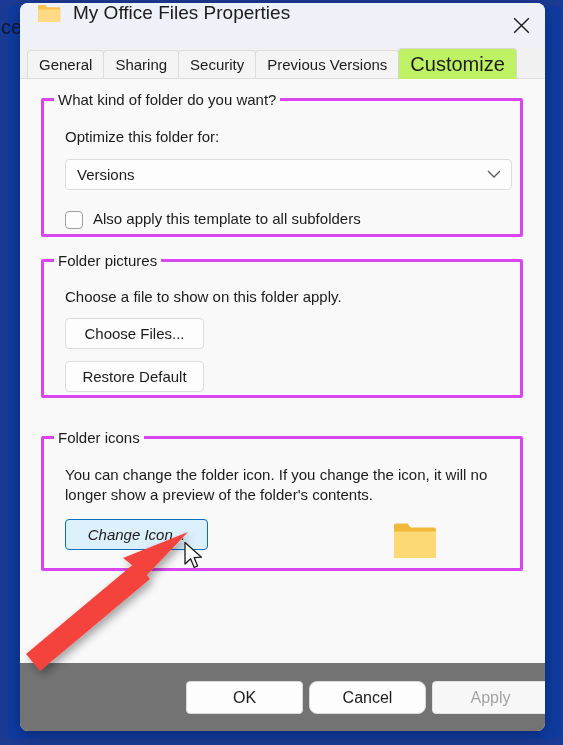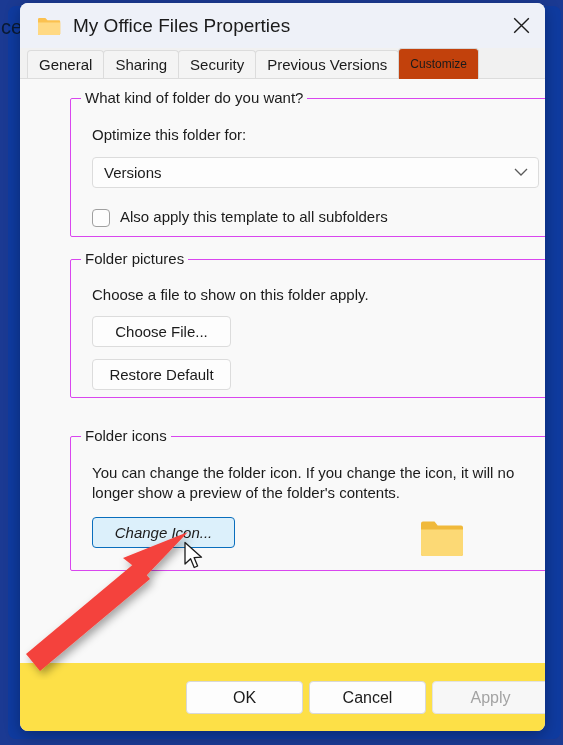--- a/index.html
+++ b/index.html
@@ -52,21 +52,20 @@
     overflow: hidden;
     display: flex;
     flex-direction: column;
   }
 
   
   #titlebar {
     height: 45px;
     background: #eef1f8;
     display: flex;
-    align-items: center;
     flex: none;
     position: relative;
   }
   #title-folder-icon {
     margin-left: 17px;
     margin-right: 12px;
     width: 24px;
     height: 20px;
     flex: none;
   }
@@ -109,46 +108,45 @@
     margin-right: -1px;
     font-size: 15px;
     color: #1b1b1b;
     display: flex;
     align-items: center;
     line-height: 1;
     box-sizing: border-box;
     cursor: default;
   }
   .tab.active {
-    background: #c2410c;
+    background: #bef264;
     height: 31px;
     border-color: #d6d6d6;
     position: relative;
     z-index: 3;
     margin-bottom: -1px;
-    font-size: 12px;
+    font-size: 20px;
   }
 
   
   #content {
     flex: 1 1 auto;
     background: #f9f9f9;
     border-top: 1px solid #dcdcdc;
     position: relative;
     padding: 0;
     box-sizing: border-box;
   }
 
   
   .groupbox {
     position: absolute;
-    border: 1px solid #d946ef;
+    border: 3px solid #d946ef;
     border-radius: 2px;
     box-sizing: border-box;
-    margin-left: 29px;
   }
   .group-title {
     position: absolute;
     top: -10px;
     left: 10px;
     background: #f9f9f9;
     padding: 0 4px;
     font-size: 15px;
     color: #1b1b1b;
     white-space: nowrap;
@@ -241,21 +239,21 @@
     position: absolute;
     left: 349px;
     top: 82px;
     width: 44px;
     height: 38px;
   }
 
   
   #footer {
     height: 68px;
-    background: #fde047;
+    background: #737373;
     flex: none;
     position: relative;
   }
   .footer-button {
     position: absolute;
     top: 18px;
     height: 33px;
     width: 117px;
     background: #fdfdfd;
     border: 1px solid #d8d8d8;
@@ -268,21 +266,21 @@
     box-sizing: border-box;
     cursor: default;
     font-family: "Liberation Sans", sans-serif;
   }
   .footer-button.disabled {
     color: #a3a3a3;
     background: #f7f7f7;
     border-color: #e2e2e2;
   }
   #ok-button     { left: 166px; }
-  #cancel-button { left: 289px; }
+  #cancel-button { left: 289px; border-radius: 8px; }
   #apply-button  { left: 412px; }
 
   
   #annotation-arrow {
     position: absolute;
     left: 10px;
     top: 520px;
     width: 190px;
     height: 160px;
     pointer-events: none;
@@ -350,21 +348,21 @@
         <span id="subfolders-checkbox"></span>
         <span id="subfolders-label">Also apply this template to all subfolders</span>
       </div>
     </div>
 
     <div class="groupbox" style="left:21px; top:180px; width:482px; height:139px;">
       <div class="group-title">Folder pictures</div>
 
       <div class="group-body-text" style="left:21px; top:25px;">Choose a file to show on this folder apply.</div>
 
-      <button class="push-button" style="left:21px; top:56px; width:139px; height:31px;">Choose File...</button>
+      <button class="push-button" style="left:21px; top:56px; width:139px; height:31px;">Choose Files...</button>
 
       <button class="push-button" style="left:21px; top:99px; width:139px; height:31px;">Restore Default</button>
     </div>
 
     <div class="groupbox" style="left:21px; top:357px; width:482px; height:135px;">
       <div class="group-title">Folder icons</div>
 
       <div class="group-body-text" style="left:21px; top:26px;">You can change the folder icon. If you change the icon, it will no</div>
       <div class="group-body-text" style="left:21px; top:46px;">longer show a preview of the folder's contents.</div>
 

